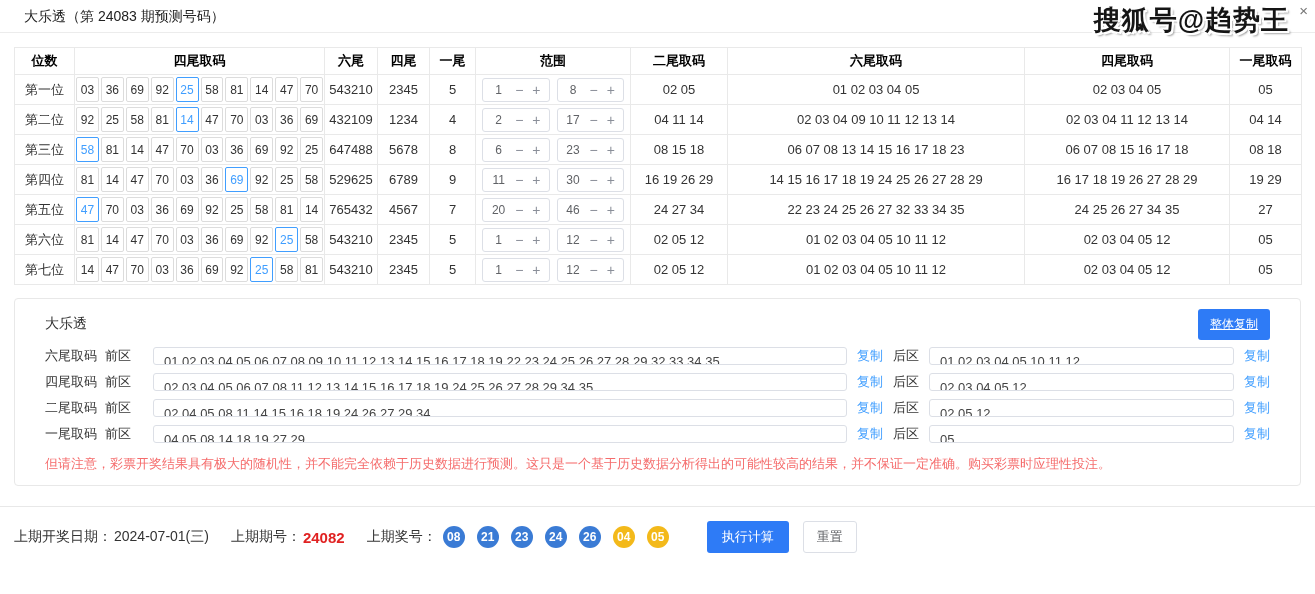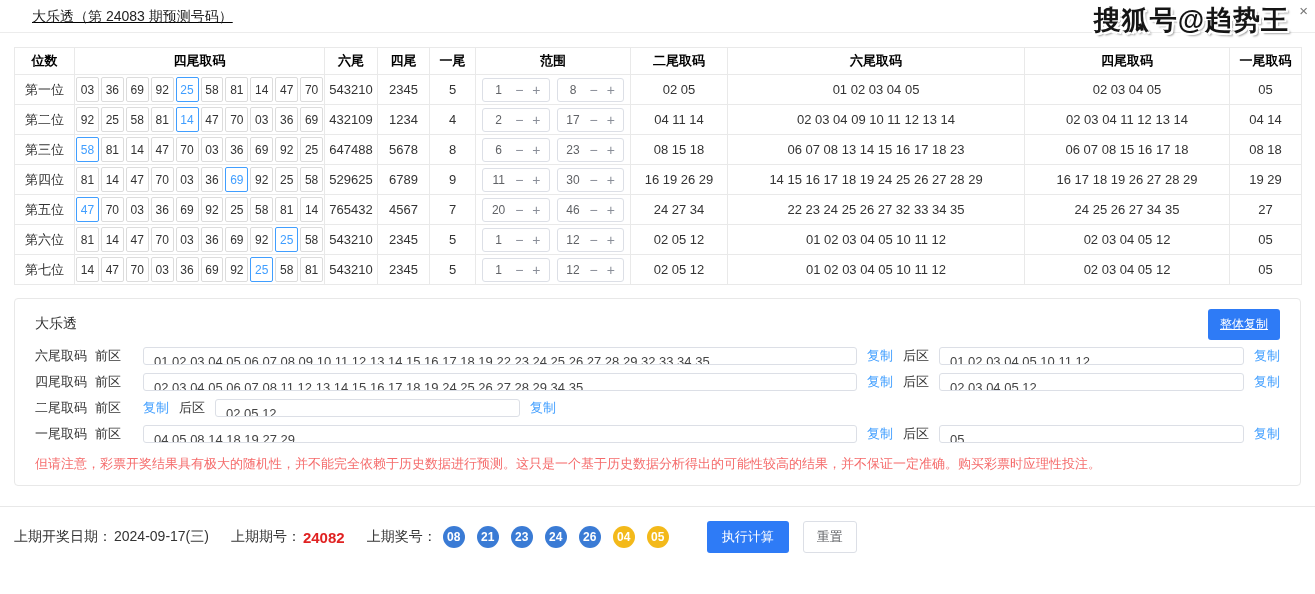--- a/index.html
+++ b/index.html
@@ -1,21 +1,21 @@
 <!DOCTYPE html>
 <html><head>
 <meta charset="utf-8">
 <style>
   * { box-sizing: border-box; margin: 0; padding: 0; }
   html, body { width: 1315px; height: 594px; overflow: hidden; background: #fff;
     font-family: "Liberation Sans", "DejaVu Sans", sans-serif; }
   .page { position: relative; width: 1315px; height: 594px; background: #fff; }
 
   
-  .topbar { position: relative; height: 33px; border-bottom: 1px solid #ececec; padding-left: 32px; text-decoration: underline; }
+  .topbar { position: relative; height: 33px; border-bottom: 1px solid #ececec; padding-left: 24px; }
   .page-title { line-height: 32px; font-size: 14px; color: #222; }
   .watermark { position: absolute; right: 26px; top: 2px; font-size: 27px; font-weight: 900;
     color: #151515; letter-spacing: 1px; white-space: nowrap;
     text-shadow: 2px 2px 0 #fff, -2px -2px 0 #fff, 2px -2px 0 #fff, -2px 2px 0 #fff, 3px 3px 2px rgba(0,0,0,.35); }
   .close { position: absolute; right: 7px; top: 3px; font-size: 15px; color: #777; cursor: pointer; line-height: 1; }
 
   
   .pred-table { table-layout: fixed; width: 1287px; margin: 14px 14px 0 14px; border-collapse: collapse; }
   .pred-table th, .pred-table td { border: 1px solid #e9e9e9; text-align: center; vertical-align: middle; }
   .pred-table th { height: 27px; font-size: 13px; font-weight: bold; color: #000000; background: #fff; }
@@ -26,21 +26,21 @@
     border: 1px solid #dcdcdc; border-radius: 2px; margin: 0 1px; font-size: 12px; color: #333;
     background: #fff; cursor: pointer; }
   .code-cell.sel { border-color: #409eff; color: #409eff; }
   .ranges { display: flex; justify-content: center; align-items: center; gap: 7px; }
   .stepper { display: inline-flex; align-items: center; height: 24px; border: 1px solid #dcdfe6;
     border-radius: 3px; background: #fff; padding: 0 8px; gap: 9px; }
   .st-val { font-size: 12px; color: #606266; min-width: 15px; text-align: center; }
   .st-btn { font-size: 14px; color: #8a8f99; cursor: pointer; line-height: 1; }
 
   
-  .panel { margin: 13px 14px 0 14px; border: 1px solid #e8e8e8; border-radius: 4px; padding: 12px 20px; }
+  .panel { margin: 13px 14px 0 14px; border: 1px solid #e8e8e8; border-radius: 4px; padding: 12px 30px; }
   .panel-head { display: flex; justify-content: space-between; align-items: center; margin-bottom: 10px; height: 26px; }
   .panel-title { font-size: 14px; color: #333; }
   .copy-all { background: #2e7bf6; color: #fff; border: none; border-radius: 3px;
     font-size: 12px; padding: 7px 12px; cursor: pointer; font-family: inherit; text-decoration: underline; }
   .copy-row { display: flex; align-items: center; margin-bottom: 8px; gap: 10px; font-size: 13px; }
   .copy-label { display: flex; gap: 8px; white-space: nowrap; color: #333; width: 98px; flex: none; }
   .codes-input { border: 1px solid #dcdfe6; border-radius: 3px; height: 18px; line-height: 28px;
     padding: 0 10px; font-size: 13px; color: #444; background: #fff; white-space: nowrap; overflow: hidden; }
   .front-input { flex: 1; }
   .back-input { width: 305px; flex: none; }
@@ -399,20 +399,21 @@
           <span class="copy-link">复制</span>
           <span class="back-label">后区</span>
           <div class="codes-input back-input">02 03 04 05 12</div>
           <span class="copy-link">复制</span>
         </div>
         <div class="copy-row">
           <span class="copy-label">
             <span>二尾取码</span>
             <span>前区</span>
           </span>
+          <div class="codes-input front-input">02 04 05 08 11 14 15 16 18 19 24 26 27 29 34</div>
           <span class="copy-link">复制</span>
           <span class="back-label">后区</span>
           <div class="codes-input back-input">02 05 12</div>
           <span class="copy-link">复制</span>
         </div>
         <div class="copy-row">
           <span class="copy-label">
             <span>一尾取码</span>
             <span>前区</span>
           </span>
@@ -423,21 +424,21 @@
           <span class="copy-link">复制</span>
         </div>
       </div>
     <div class="warning">但请注意，彩票开奖结果具有极大的随机性，并不能完全依赖于历史数据进行预测。这只是一个基于历史数据分析得出的可能性较高的结果，并不保证一定准确。购买彩票时应理性投注。</div>
   </div>
 
   <div class="footer-divider"></div>
 
   <div class="footer">
     <span class="f-label">上期开奖日期：</span>
-    <span class="f-value">2024-09-17(三)</span>
+    <span class="f-value">2024-07-01(三)</span>
     <span class="f-label g">上期期号：</span>
     <span class="f-issue">24082</span>
     <span class="f-label g">上期奖号：</span>
     <span class="balls" id="balls">
         <span class="ball blue">08</span>
         <span class="ball blue">21</span>
         <span class="ball blue">23</span>
         <span class="ball blue">24</span>
         <span class="ball blue">26</span>
         <span class="ball gold">04</span>

